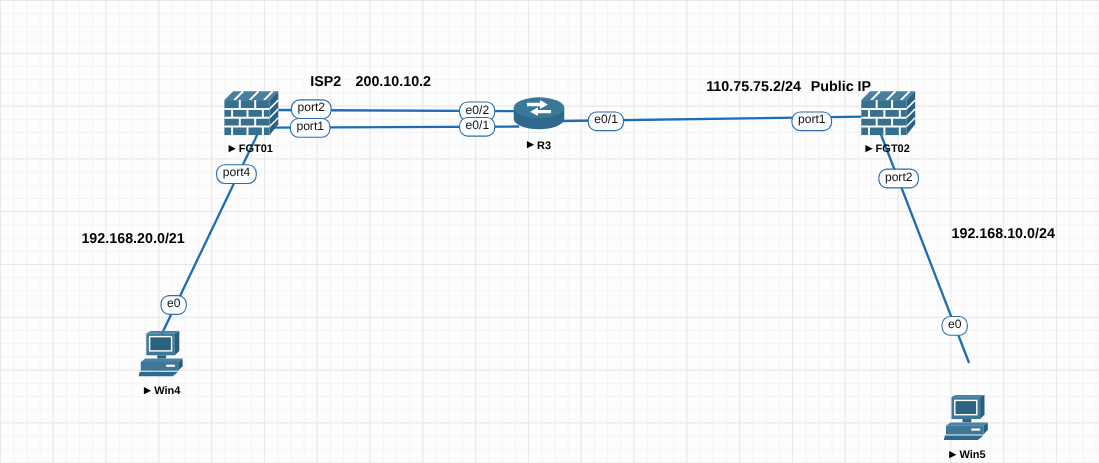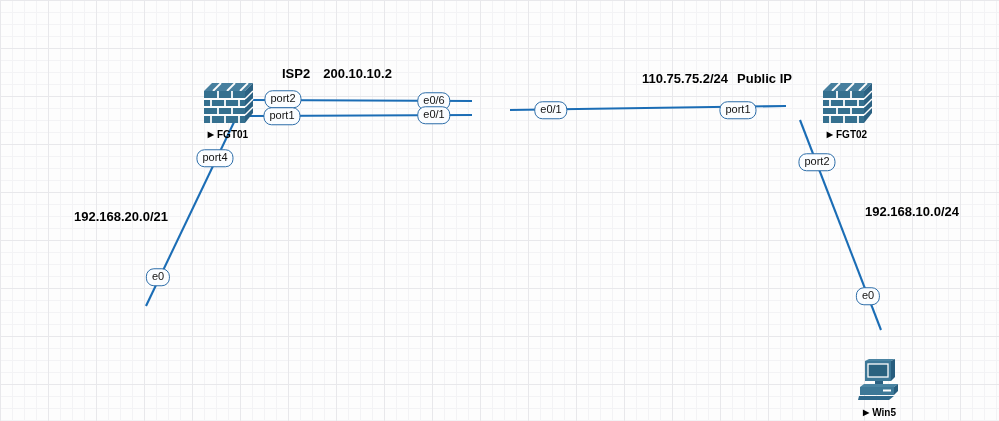--- a/index.html
+++ b/index.html
@@ -75,22 +75,31 @@
       <line x1="37" y1="18" x2="37" y2="26" stroke="#fdfdfd" stroke-width="1.8"></line>
       <line x1="16" y1="26" x2="16" y2="34" stroke="#fdfdfd" stroke-width="1.8"></line>
       <line x1="30" y1="26" x2="30" y2="34" stroke="#fdfdfd" stroke-width="1.8"></line>
       <line x1="9" y1="34" x2="9" y2="42" stroke="#fdfdfd" stroke-width="1.8"></line>
       <line x1="23" y1="34" x2="23" y2="42" stroke="#fdfdfd" stroke-width="1.8"></line>
       <line x1="37" y1="34" x2="37" y2="42" stroke="#fdfdfd" stroke-width="1.8"></line>
     </svg>
     <div class="devlabel"><span class="marker">▶</span><span>FGT01</span></div>
   </div>
 
+  <div class="device" style="left:465px; top:86px; width:50px;">
+    <svg width="50" height="34" viewBox="0 0 50 34">
+      <path d="M2,12 L2,22 A23,9.5 0 0 0 48,22 L48,12 Z" fill="#2e688a"></path>
+      <ellipse cx="25" cy="12" rx="23" ry="9.5" fill="#3a7899"></ellipse>
+      <polygon points="14,7.5 26,7.5 26,5 33,9 26,13 26,10.5 14,10.5" fill="#ffffff"></polygon>
+      <polygon points="36,14 24,14 24,11.5 17,15.5 24,19.5 24,17 36,17" fill="#ffffff"></polygon>
+    </svg>
+    <div class="devlabel"><span class="marker">▶</span><span>R3</span></div>
+  </div>
 
-  <div class="device" style="left:821px; top:81px; width:52px;">
+  <div class="device" style="left:781px; top:81px; width:52px;">
     <svg width="52" height="42" viewBox="0 0 52 42">
       <polygon points="2,10 10,2 51,2 43,10" fill="#477f9e"></polygon>
       <line x1="19" y1="2" x2="11" y2="10" stroke="#fdfdfd" stroke-width="1.8"></line>
       <line x1="33" y1="2" x2="25" y2="10" stroke="#fdfdfd" stroke-width="1.8"></line>
       <line x1="46" y1="2" x2="38" y2="10" stroke="#fdfdfd" stroke-width="1.8"></line>
       <polygon points="43,10 51,2 51,32 43,42" fill="#2b6182"></polygon>
       <line x1="43" y1="18" x2="51" y2="10" stroke="#fdfdfd" stroke-width="1.4"></line>
       <line x1="43" y1="26" x2="51" y2="18" stroke="#fdfdfd" stroke-width="1.4"></line>
       <line x1="43" y1="34" x2="51" y2="26" stroke="#fdfdfd" stroke-width="1.4"></line>
       <rect x="2" y="10" width="41" height="32" fill="#35708f"></rect>
@@ -104,40 +113,55 @@
       <line x1="37" y1="18" x2="37" y2="26" stroke="#fdfdfd" stroke-width="1.8"></line>
       <line x1="16" y1="26" x2="16" y2="34" stroke="#fdfdfd" stroke-width="1.8"></line>
       <line x1="30" y1="26" x2="30" y2="34" stroke="#fdfdfd" stroke-width="1.8"></line>
       <line x1="9" y1="34" x2="9" y2="42" stroke="#fdfdfd" stroke-width="1.8"></line>
       <line x1="23" y1="34" x2="23" y2="42" stroke="#fdfdfd" stroke-width="1.8"></line>
       <line x1="37" y1="34" x2="37" y2="42" stroke="#fdfdfd" stroke-width="1.8"></line>
     </svg>
     <div class="devlabel"><span class="marker">▶</span><span>FGT02</span></div>
   </div>
 
+  <div class="device" style="left:125px; top:301px; width:45px;">
+    <svg width="45" height="42" viewBox="0 0 45 42">
+      <polygon points="8,2 34,2 38,0 12,0" fill="#4a84a2"></polygon>
+      <polygon points="34,2 38,0 38,18 34,22" fill="#275d7d"></polygon>
+      <rect x="8" y="2" width="26" height="20" fill="#3d7897"></rect>
+      <rect x="11" y="5" width="20" height="13" fill="#2a627f" stroke="#fdfdfd" stroke-width="1.3"></rect>
+      <rect x="18" y="22" width="8" height="3" fill="#2b6182"></rect>
+      <polygon points="3,28 7,25 41,25 37,28" fill="#4a84a2"></polygon>
+      <rect x="3" y="28" width="34" height="8" fill="#3d7897"></rect>
+      <polygon points="37,28 41,25 41,32 37,36" fill="#275d7d"></polygon>
+      <rect x="26" y="30.5" width="8" height="2" fill="#fdfdfd"></rect>
+      <polygon points="2,37 37,37 32,41 1,41" fill="#2e688a"></polygon>
+    </svg>
+    <div class="devlabel"><span class="marker">▶</span><span>Win4</span></div>
+  </div>
 
   <div class="device" style="left:857px; top:323px; width:45px;margin-top:36px;">
     <svg width="45" height="42" viewBox="0 0 45 42">
       <polygon points="8,2 34,2 38,0 12,0" fill="#4a84a2"></polygon>
       <polygon points="34,2 38,0 38,18 34,22" fill="#275d7d"></polygon>
       <rect x="8" y="2" width="26" height="20" fill="#3d7897"></rect>
       <rect x="11" y="5" width="20" height="13" fill="#2a627f" stroke="#fdfdfd" stroke-width="1.3"></rect>
       <rect x="18" y="22" width="8" height="3" fill="#2b6182"></rect>
       <polygon points="3,28 7,25 41,25 37,28" fill="#4a84a2"></polygon>
       <rect x="3" y="28" width="34" height="8" fill="#3d7897"></rect>
       <polygon points="37,28 41,25 41,32 37,36" fill="#275d7d"></polygon>
       <rect x="26" y="30.5" width="8" height="2" fill="#fdfdfd"></rect>
       <polygon points="2,37 37,37 32,41 1,41" fill="#2e688a"></polygon>
     </svg>
     <div class="devlabel"><span class="marker">▶</span><span>Win5</span></div>
   </div>
 
   <div class="pill" style="left:283px; top:99px;">port2</div>
   <div class="pill" style="left:282px; top:116px;">port1</div>
-  <div class="pill" style="left:434px; top:101px;">e0/6</div>
+  <div class="pill" style="left:434px; top:101px;">e0/2</div>
   <div class="pill" style="left:434px; top:115px;">e0/1</div>
   <div class="pill" style="left:551px; top:110px;">e0/1</div>
   <div class="pill" style="left:738px; top:110px;">port1</div>
   <div class="pill" style="left:817px; top:162px;">port2</div>
   <div class="pill" style="left:215px; top:158px;">port4</div>
   <div class="pill" style="left:158px; top:277px;">e0</div>
   <div class="pill" style="left:868px; top:296px;">e0</div>
 
   <div class="netlabel" style="left:267px; top:67px;padding-left:15px;">
     <span>ISP2</span><span class="gap">200.10.10.2</span>

